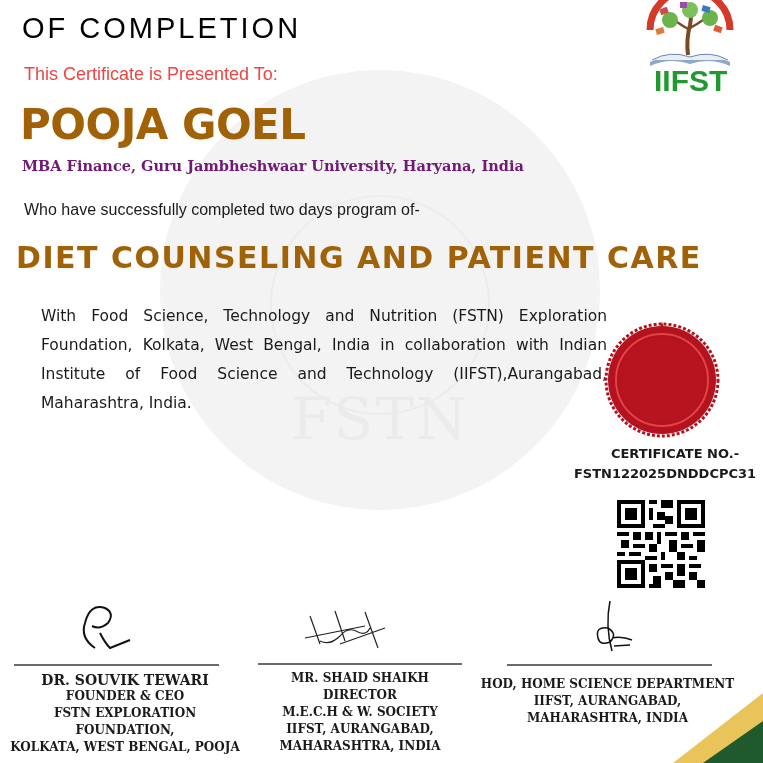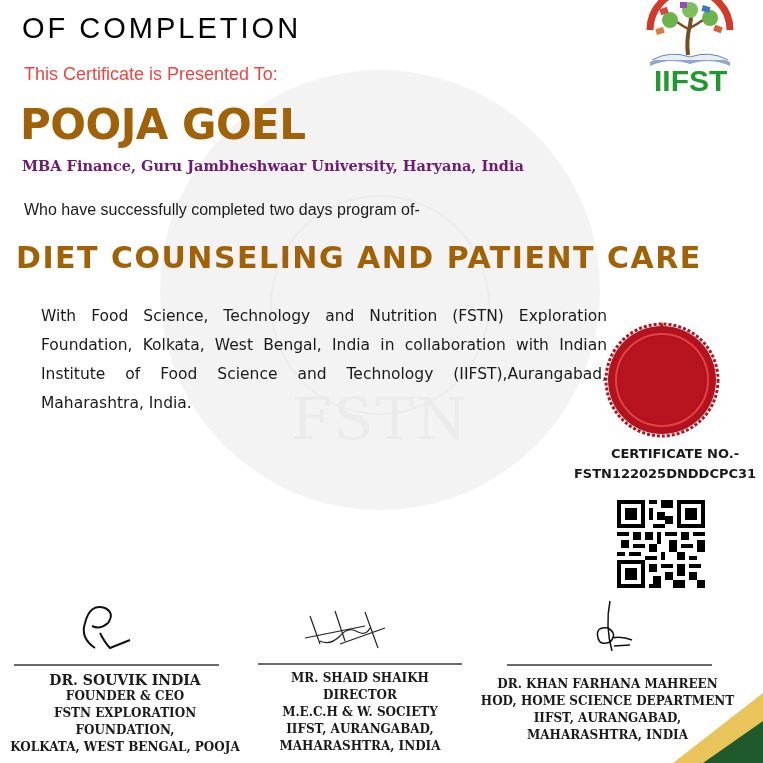--- a/index.html
+++ b/index.html
@@ -192,36 +192,35 @@
   <path d="M5 32 L65 20 M10 10 L20 38 M35 5 L45 35 M65 6 L78 42 M40 38 L85 22 M20 35 Q30 40 40 30 Q48 20 58 26 Q66 30 70 22" fill="none" stroke="#222" stroke-width="1.2"></path>
 </svg>
 <div class="sig-line" style="left:258px;top:663px;width:204px"></div>
 
 <svg style="position:absolute;left:590px;top:596px" width="50" height="62" viewBox="0 0 50 62">
   <path d="M20 5 Q15 30 22 55 M8 42 Q5 30 18 32 Q28 38 20 46 Q10 50 8 42 M22 42 Q32 40 42 44 M24 50 L40 49" fill="none" stroke="#111" stroke-width="1.5"></path>
 </svg>
 <div class="sig-line" style="left:507px;top:664px;width:205px"></div>
 
 <div class="sig-block sig1">
-  <div class="name">DR. SOUVIK INDIA</div>
+  <div class="name">DR. SOUVIK TEWARI</div>
   <div class="line">FOUNDER &amp; CEO</div>
   <div class="line">FSTN EXPLORATION FOUNDATION,</div>
   <div class="line">KOLKATA, WEST BENGAL, POOJA</div>
 </div>
 
 <div class="sig-block sig2">
   <div class="line">MR. SHAID SHAIKH</div>
   <div class="line">DIRECTOR</div>
   <div class="line">M.E.C.H &amp; W. SOCIETY</div>
   <div class="line">IIFST, AURANGABAD,</div>
   <div class="line">MAHARASHTRA, INDIA</div>
 </div>
 
 <div class="sig-block sig3">
-  <div class="line">DR. KHAN FARHANA MAHREEN</div>
   <div class="line">HOD, HOME SCIENCE DEPARTMENT</div>
   <div class="line">IIFST, AURANGABAD,</div>
   <div class="line">MAHARASHTRA, INDIA</div>
 </div>
 
 <svg class="corner" viewBox="0 0 130 70">
   <polygon points="130,0 130,70 40,70" fill="#e9c45a"></polygon>
   <polygon points="130,28 130,70 70,70" fill="#1f5a2c"></polygon>
 </svg>
 

